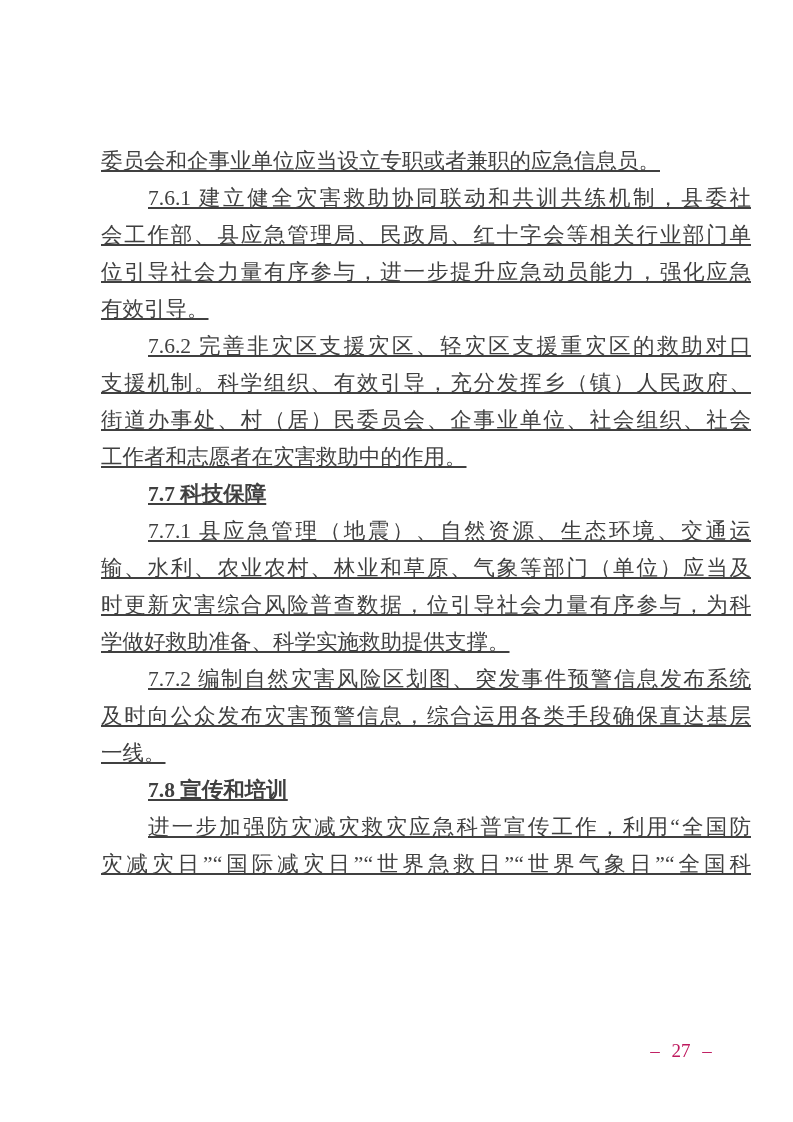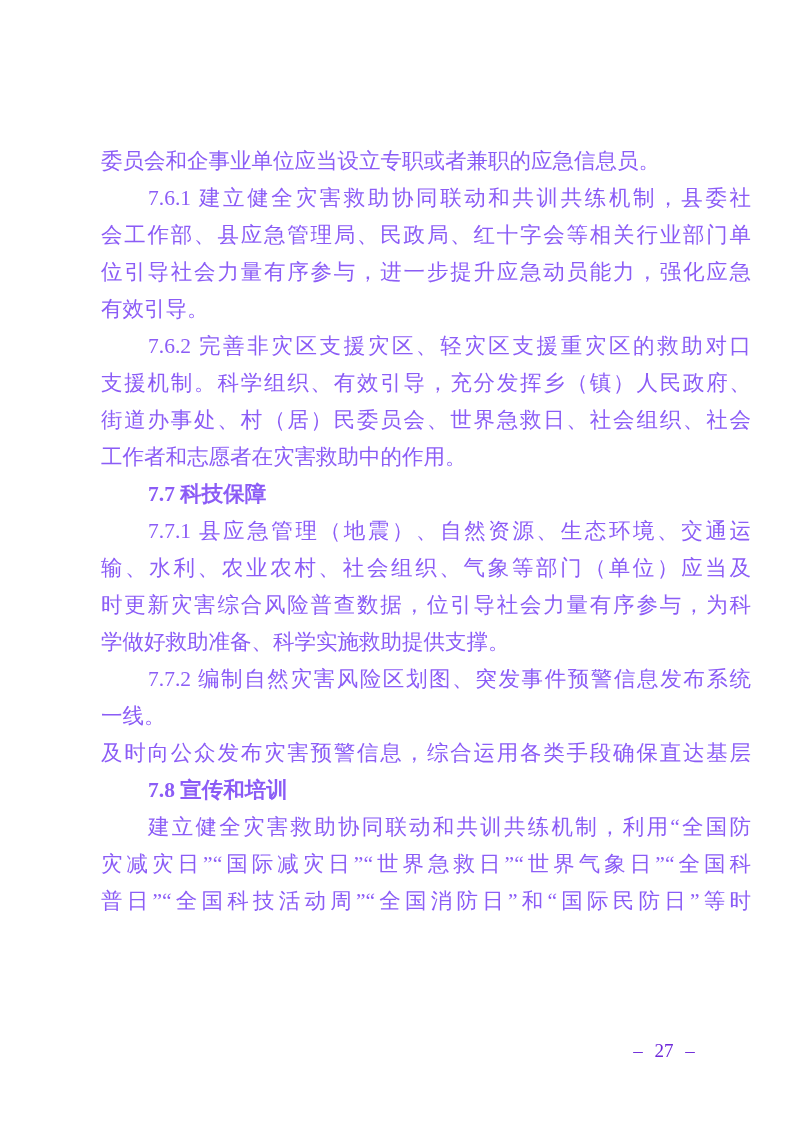--- a/index.html
+++ b/index.html
@@ -18,68 +18,68 @@
   .text-block {
     position: absolute;
     left: 101px;
     top: 143px;
     width: 650px;
   }
   .line {
     height: 37px;
     line-height: 37px;
     font-size: 21.5px;
-    color: #8b5cf6;
+    color: #404040;
     overflow: hidden;
+    text-decoration: underline;
   }
   .line.just {
     text-align: justify;
     
     text-align-last: justify;
     text-justify: inter-character;
   }
   .line.indent {
     padding-left: 47px;
   }
   .line.heading {
     font-weight: 600;
   }
   .page-number {
     position: absolute;
     top: 1038px;
-    left: 599px;
+    left: 616px;
     width: 130px;
     text-align: center;
     font-size: 19px;
     line-height: 26px;
-    color: #6d28d9;
+    color: #be185d;
     word-spacing: 7px;
   }
 </style>
 </head>
 <body>
 
 <div class="page">
   <div class="text-block">
       <div class="line">委员会和企事业单位应当设立专职或者兼职的应急信息员。</div>
       <div class="line just indent">7.6.1 建立健全灾害救助协同联动和共训共练机制，县委社</div>
       <div class="line just">会工作部、县应急管理局、民政局、红十字会等相关行业部门单</div>
       <div class="line just">位引导社会力量有序参与，进一步提升应急动员能力，强化应急</div>
       <div class="line">有效引导。</div>
       <div class="line just indent">7.6.2 完善非灾区支援灾区、轻灾区支援重灾区的救助对口</div>
       <div class="line just">支援机制。科学组织、有效引导，充分发挥乡（镇）人民政府、</div>
-      <div class="line just">街道办事处、村（居）民委员会、世界急救日、社会组织、社会</div>
+      <div class="line just">街道办事处、村（居）民委员会、企事业单位、社会组织、社会</div>
       <div class="line">工作者和志愿者在灾害救助中的作用。</div>
       <div class="line heading indent">7.7 科技保障</div>
       <div class="line just indent">7.7.1 县应急管理（地震）、自然资源、生态环境、交通运</div>
-      <div class="line just">输、水利、农业农村、社会组织、气象等部门（单位）应当及</div>
+      <div class="line just">输、水利、农业农村、林业和草原、气象等部门（单位）应当及</div>
       <div class="line just">时更新灾害综合风险普查数据，位引导社会力量有序参与，为科</div>
       <div class="line">学做好救助准备、科学实施救助提供支撑。</div>
       <div class="line just indent">7.7.2 编制自然灾害风险区划图、突发事件预警信息发布系统</div>
+      <div class="line just">及时向公众发布灾害预警信息，综合运用各类手段确保直达基层</div>
       <div class="line">一线。</div>
-      <div class="line just">及时向公众发布灾害预警信息，综合运用各类手段确保直达基层</div>
       <div class="line heading indent">7.8 宣传和培训</div>
-      <div class="line just indent">建立健全灾害救助协同联动和共训共练机制，利用“全国防</div>
+      <div class="line just indent">进一步加强防灾减灾救灾应急科普宣传工作，利用“全国防</div>
       <div class="line just">灾减灾日”“国际减灾日”“世界急救日”“世界气象日”“全国科</div>
-      <div class="line just">普日”“全国科技活动周”“全国消防日”和“国际民防日”等时</div>
     </div>
   <div class="page-number">– 27 –</div>
 </div>
 
 </body></html>

